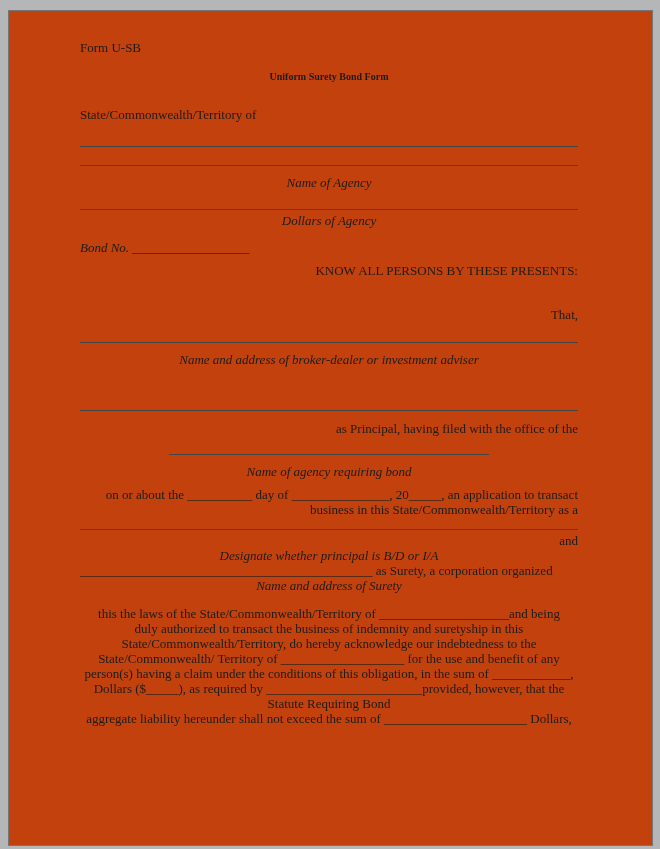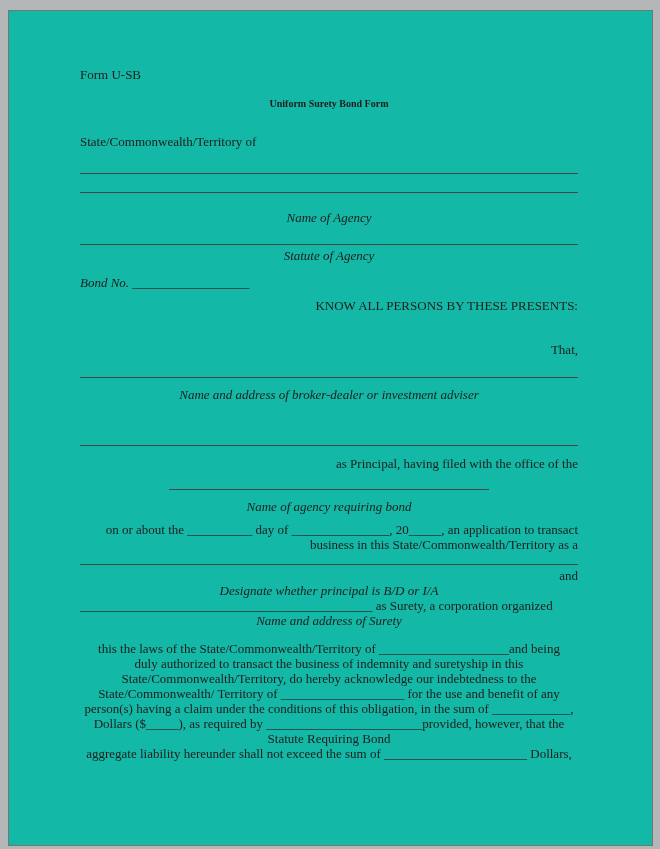--- a/index.html
+++ b/index.html
@@ -11,23 +11,23 @@
     height: 849px;
     background: #b5b6b8;
     font-family: "Liberation Serif", serif;
     overflow: hidden;
   }
   .page {
     box-sizing: border-box;
     width: 645px;
     height: 836px;
     margin: 10px 7px 3px 8px;
-    background: #14b8a6;
+    background: #c2410c;
     border: 1px solid #757575;
-    padding: 56px 74px 0 71px;
+    padding: 29px 74px 0 71px;
     font-size: 13px;
     line-height: 15px;
     color: #1d1d1d;
   }
   .form-id { text-align: left; }
   .title {
     margin: 14px 0 0 0;
     font-size: 10px;
     line-height: 15px;
     font-weight: bold;
@@ -48,21 +48,21 @@
     height: 0;
     border-bottom: 1px solid #454545;
     width: 320px;
     margin: 18px auto 0 auto;
   }
   .caption {
     text-align: center;
     font-style: italic;
     white-space: nowrap;
   }
-  .cap-agency-name { margin-top: 17px; }
+  .cap-agency-name { margin-top: 9px; }
   .cap-agency-addr { margin-top: 3px; }
   .cap-broker { margin-top: 9px; }
   .cap-agency-req { margin-top: 9px; }
   .bond-no {
     margin-top: 12px;
     font-style: italic;
   }
   .center { text-align: right; white-space: nowrap; }
   .heading-presents { margin-top: 8px; }
   .that-line { margin-top: 29px; }
@@ -84,21 +84,21 @@
   <div class="title">Uniform Surety Bond Form</div>
 
   <div class="state-line">State/Commonwealth/Territory of</div>
 
   <div class="rule r1"></div>
 
   <div class="rule r2"></div>
   <div class="caption cap-agency-name">Name of Agency</div>
 
   <div class="rule r3"></div>
-  <div class="caption cap-agency-addr">Statute of Agency</div>
+  <div class="caption cap-agency-addr">Dollars of Agency</div>
 
   <div class="bond-no">Bond No. __________________</div>
 
   <div class="center heading-presents">KNOW ALL PERSONS BY THESE PRESENTS:</div>
 
   <div class="center that-line">That,</div>
 
   <div class="rule r4"></div>
   <div class="caption cap-broker">Name and address of broker-dealer or investment adviser</div>
 

